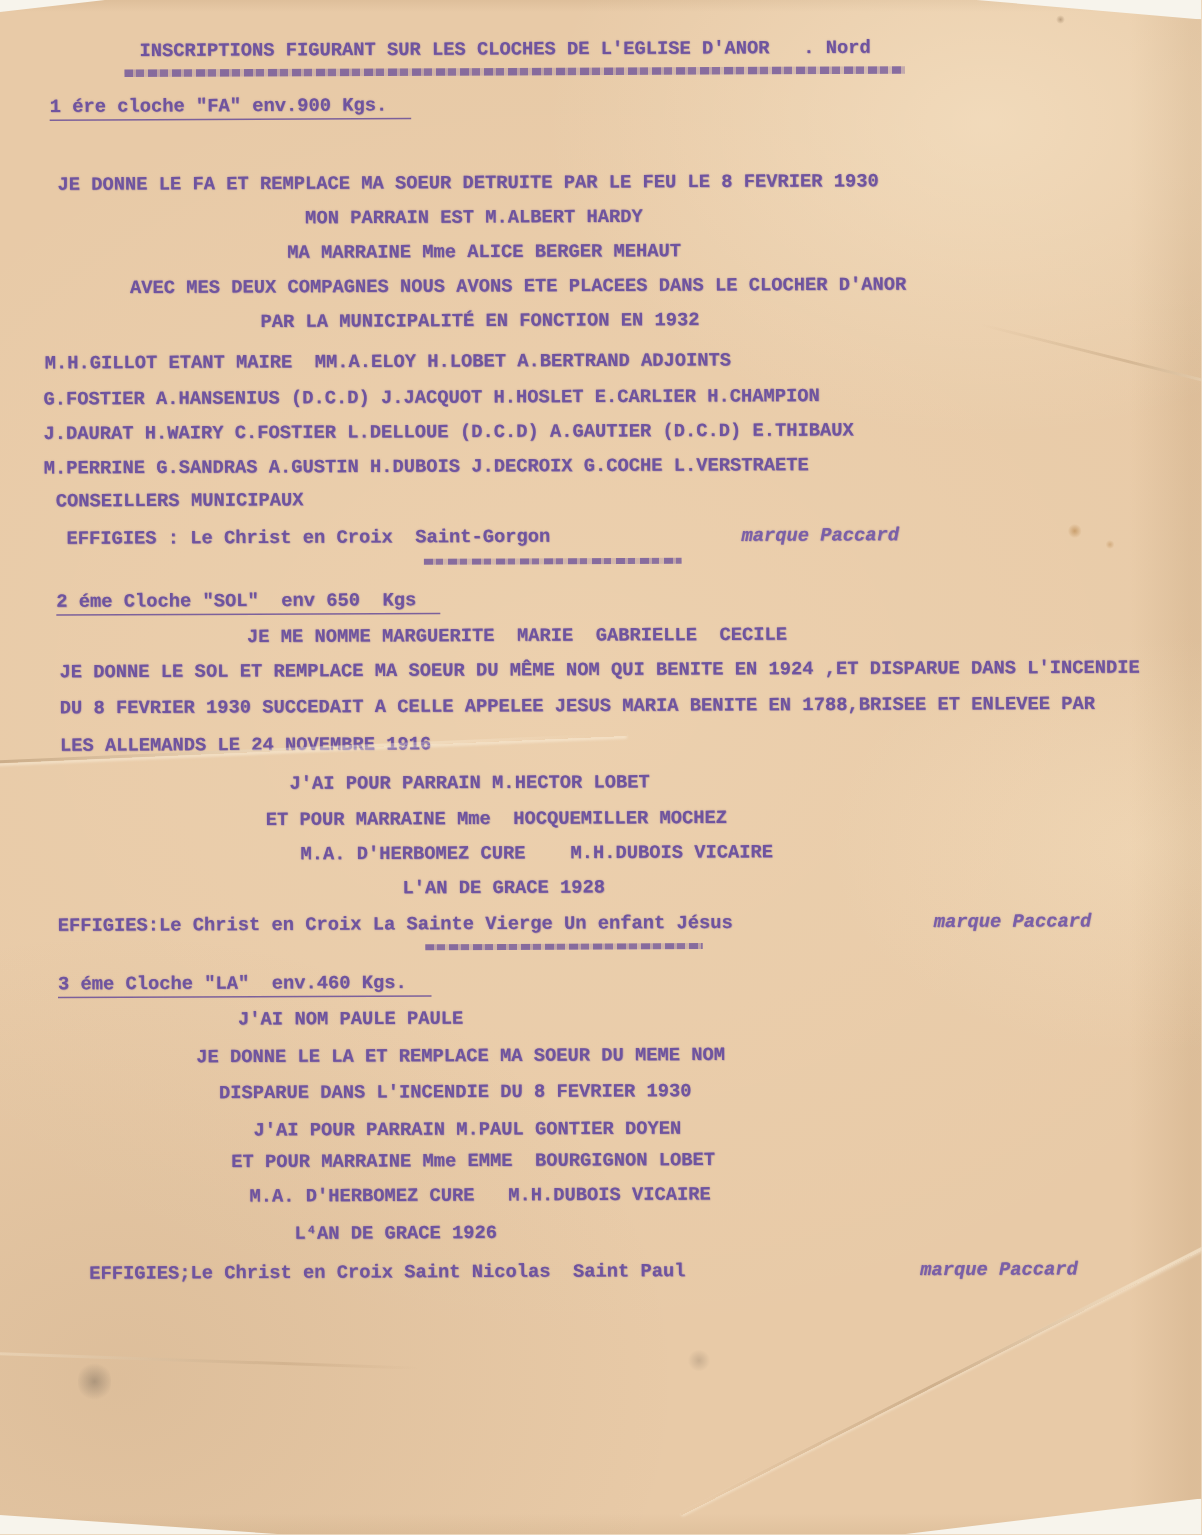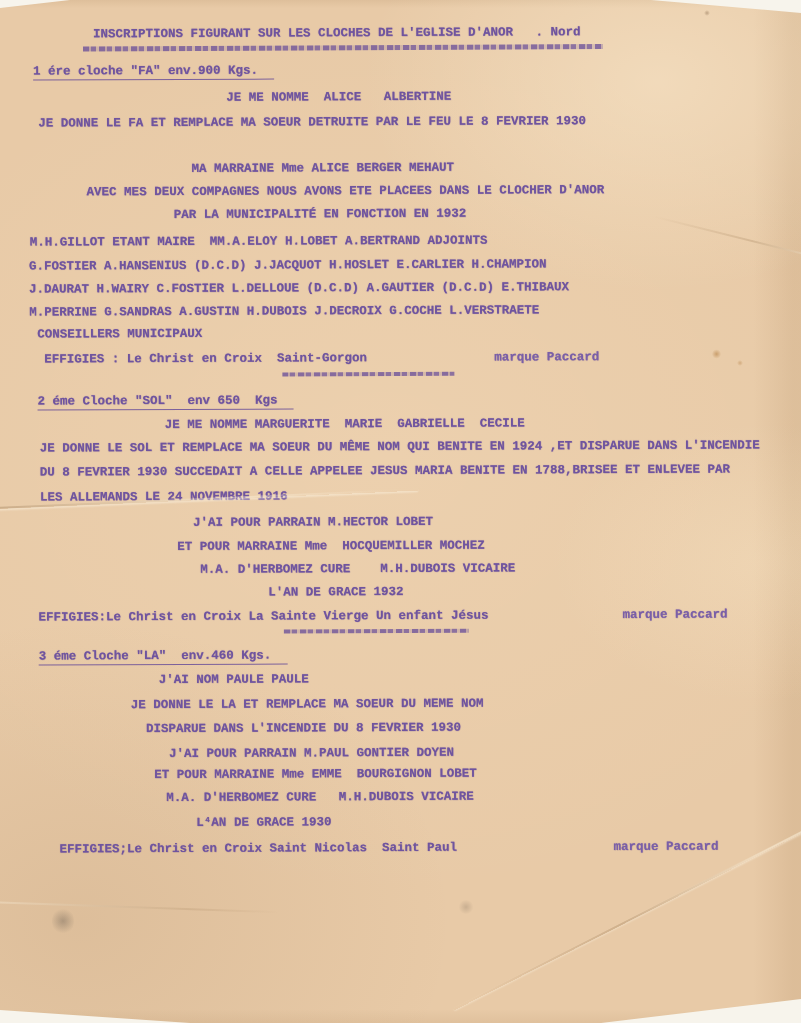--- a/index.html
+++ b/index.html
@@ -22,21 +22,21 @@
   }
   .content{position:absolute;inset:0;transform:rotate(-0.25deg);color:#6f549f;}
   .ln{
     position:absolute;white-space:pre;
     font-size:12.5px;font-weight:700;letter-spacing:0;
     color:#6f549f;
     text-shadow:0 0 1px rgba(104,77,153,.55), 0.4px 0.4px 0 rgba(104,77,153,.25);
   }
   .title{font-size:12.5px;}
   .hd{border-bottom:1.6px solid rgba(104,77,153,.85);padding:0 16px 1px 0;}
-  .marque{color:#7a5fa8;}
+  .marque{color:#7a5fa8;font-style:italic;}
   .rule{
     position:absolute;height:4px;opacity:.9;
     background-image:repeating-linear-gradient(90deg,
       rgba(104,77,153,.85) 0 6px, rgba(104,77,153,.35) 6px 8px,
       rgba(104,77,153,.8) 8px 13px, rgba(104,77,153,.2) 13px 16px);
   }
   .rule.big{height:5px;}
   
   .t-title{top:26px;left:95px}
   .t-rule{top:45px;left:85px;width:520px}
@@ -108,55 +108,55 @@
 </head>
 <body>
 
 <div class="paper">
   <div class="content">
 
     <div class="ln title t-title">INSCRIPTIONS FIGURANT SUR LES CLOCHES DE L'EGLISE D'ANOR   . Nord</div>
     <div class="rule big t-rule"></div>
 
     <div class="ln hd s0h">1 ére cloche "FA" env.900 Kgs.</div>
-    <div class="ln s0l0">JE ME NOMME  ALICE   ALBERTINE</div>
     <div class="ln s0l1">JE DONNE LE FA ET REMPLACE MA SOEUR DETRUITE PAR LE FEU LE 8 FEVRIER 1930</div>
+    <div class="ln s0l2">MON PARRAIN EST M.ALBERT HARDY</div>
     <div class="ln s0l3">MA MARRAINE Mme ALICE BERGER MEHAUT</div>
     <div class="ln s0l4">AVEC MES DEUX COMPAGNES NOUS AVONS ETE PLACEES DANS LE CLOCHER D'ANOR</div>
     <div class="ln s0l5">PAR LA MUNICIPALITÉ EN FONCTION EN 1932</div>
     <div class="ln s0l6">M.H.GILLOT ETANT MAIRE  MM.A.ELOY H.LOBET A.BERTRAND ADJOINTS</div>
     <div class="ln s0l7">G.FOSTIER A.HANSENIUS (D.C.D) J.JACQUOT H.HOSLET E.CARLIER H.CHAMPION</div>
     <div class="ln s0l8">J.DAURAT H.WAIRY C.FOSTIER L.DELLOUE (D.C.D) A.GAUTIER (D.C.D) E.THIBAUX</div>
     <div class="ln s0l9">M.PERRINE G.SANDRAS A.GUSTIN H.DUBOIS J.DECROIX G.COCHE L.VERSTRAETE</div>
     <div class="ln s0l10">CONSEILLERS MUNICIPAUX</div>
     <div class="ln s0e">EFFIGIES : Le Christ en Croix  Saint-Gorgon</div>
     <div class="ln marque s0m">marque Paccard</div>
     <div class="rule s0r"></div>
 
     <div class="ln hd s1h">2 éme Cloche "SOL"  env 650  Kgs</div>
     <div class="ln s1l0">JE ME NOMME MARGUERITE  MARIE  GABRIELLE  CECILE</div>
     <div class="ln s1l1">JE DONNE LE SOL ET REMPLACE MA SOEUR DU MÊME NOM QUI BENITE EN 1924 ,ET DISPARUE DANS L'INCENDIE</div>
     <div class="ln s1l2">DU 8 FEVRIER 1930 SUCCEDAIT A CELLE APPELEE JESUS MARIA BENITE EN 1788,BRISEE ET ENLEVEE PAR</div>
     <div class="ln s1l3">LES ALLEMANDS LE 24 NOVEMBRE 1916</div>
     <div class="ln s1l4">J'AI POUR PARRAIN M.HECTOR LOBET</div>
     <div class="ln s1l5">ET POUR MARRAINE Mme  HOCQUEMILLER MOCHEZ</div>
     <div class="ln s1l6">M.A. D'HERBOMEZ CURE    M.H.DUBOIS VICAIRE</div>
-    <div class="ln s1l7">L'AN DE GRACE 1932</div>
+    <div class="ln s1l7">L'AN DE GRACE 1928</div>
     <div class="ln s1e">EFFIGIES:Le Christ en Croix La Sainte Vierge Un enfant Jésus</div>
     <div class="ln marque s1m">marque Paccard</div>
     <div class="rule s1r"></div>
 
     <div class="ln hd s2h">3 éme Cloche "LA"  env.460 Kgs.</div>
     <div class="ln s2l0">J'AI NOM PAULE PAULE</div>
     <div class="ln s2l1">JE DONNE LE LA ET REMPLACE MA SOEUR DU MEME NOM</div>
     <div class="ln s2l2">DISPARUE DANS L'INCENDIE DU 8 FEVRIER 1930</div>
     <div class="ln s2l3">J'AI POUR PARRAIN M.PAUL GONTIER DOYEN</div>
     <div class="ln s2l4">ET POUR MARRAINE Mme EMME  BOURGIGNON LOBET</div>
     <div class="ln s2l5">M.A. D'HERBOMEZ CURE   M.H.DUBOIS VICAIRE</div>
-    <div class="ln s2l6">L⁴AN DE GRACE 1930</div>
+    <div class="ln s2l6">L⁴AN DE GRACE 1926</div>
     <div class="ln s2e">EFFIGIES;Le Christ en Croix Saint Nicolas  Saint Paul</div>
     <div class="ln marque s2m">marque Paccard</div>
 
   </div>
 
   <div class="crease crease1"></div>
   <div class="crease crease2"></div>
   <div class="crease crease3"></div>
   <div class="crease crease4"></div>
   <div class="stain stain1"></div>

